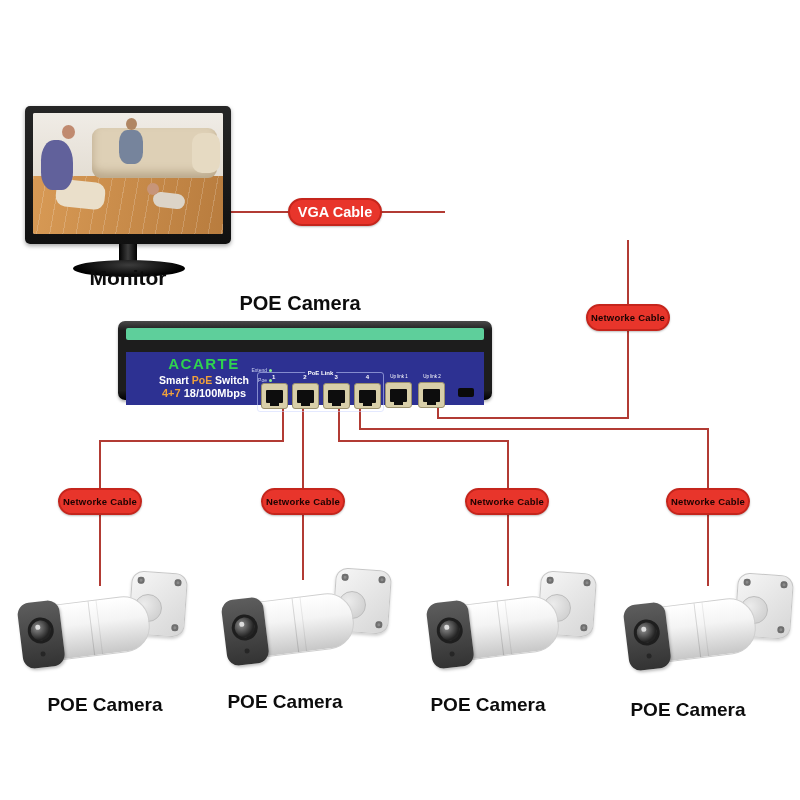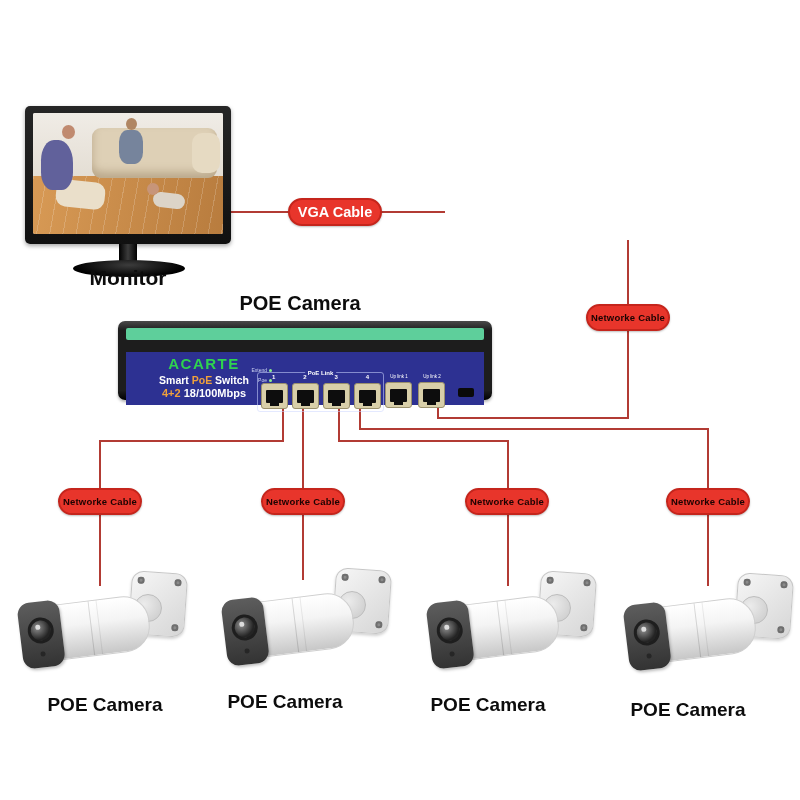--- a/index.html
+++ b/index.html
@@ -188,21 +188,21 @@
 
   <div class="pill small" style="left:586px;top:304px;">Networke Cable</div>
 
   <div class="lbl switch-title">POE Camera</div>
   <div class="sw-body">
     <div class="sw-green"></div>
     <div class="sw-blue">
       <div class="sw-brand">
         <div class="b1">ACARTE</div>
         <div class="b2"><span>Smart </span><span class="orange">PoE</span><span> Switch</span></div>
-        <div class="b3"><span class="orange">4+2 </span><span>18/100Mbps</span></div>
+        <div class="b3"><span class="orange">4+7 </span><span>18/100Mbps</span></div>
       </div>
       <div class="sw-leds">
         <div><span>Extend</span><span class="led-dot"></span></div>
         <div><span>Poe</span><span class="led-dot"></span></div>
       </div>
       <div class="poe-group">
         <div class="poe-link-lbl">PoE Link</div>
         <div class="num-row">
           <span>1</span>
           <span>2</span>

